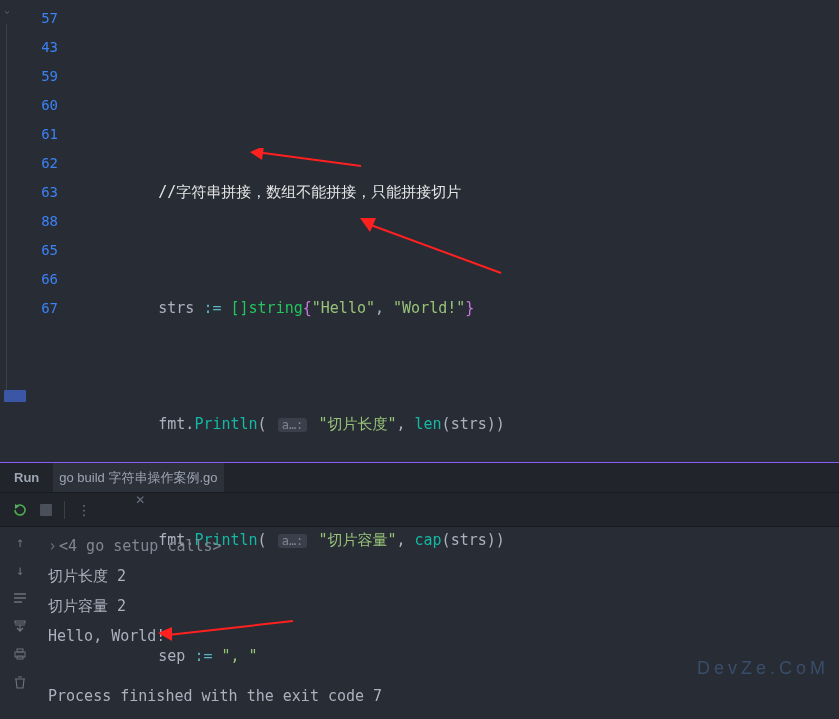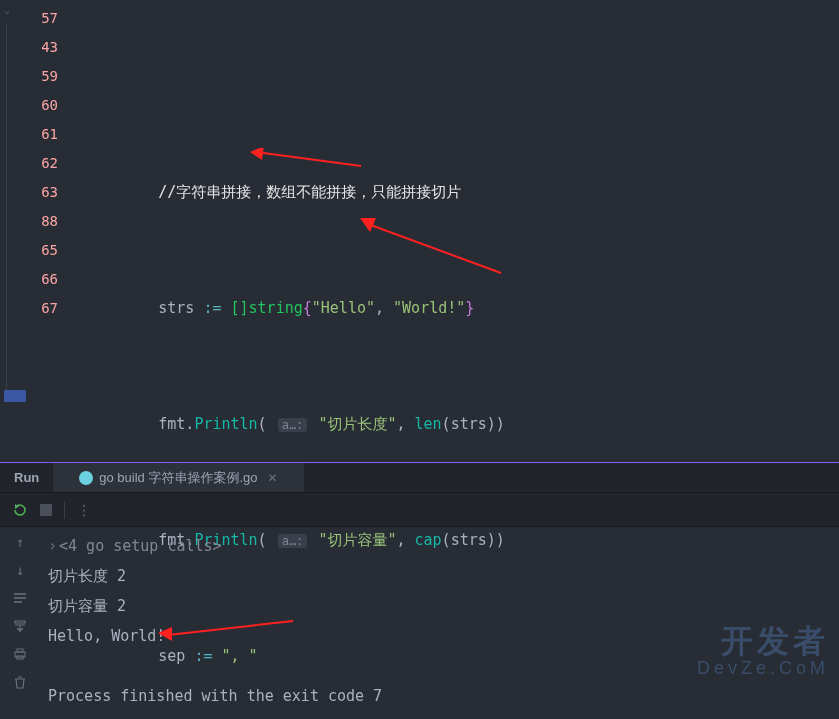--- a/index.html
+++ b/index.html
@@ -31,21 +31,21 @@
     color: #5c6370; font-size: 10px;
   }
   .fold-bottom {
     position: absolute; left: 6px; top: 24px; bottom: 70px;
     width: 1px; background: #3a3f4b;
   }
   .line-numbers {
     width: 46px;
     padding-top: 4px;
     background: #282c34;
-    color: #fca5a5;
+    color: #3b82f6;
     text-align: right;
     font-size: 14px;
     line-height: 29px;
     font-family: "Consolas", monospace;
     user-select: none;
   }
   .line-number { padding-right: 10px; }
   .code-area {
     flex: 1;
     padding-top: 4px;
@@ -103,26 +103,27 @@
     padding: 0 14px;
     font-size: 13px;
     color: #9da5b4;
     font-weight: bold;
     font-family: sans-serif;
   }
   .run-tab {
     display: flex;
     align-items: center;
     gap: 6px;
-    padding: 0 26px;
+    padding: 0 6px;
     height: 100%;
     background: #2c313a;
     color: #9da5b4;
     font-size: 13px;
     font-family: sans-serif;
+    flex-direction: column;
   }
   .go-icon {
     width: 14px; height: 14px;
     display: inline-block;
     background: #6ad1e3;
     border-radius: 50%;
     position: relative;
   }
   .run-tab .close { color: #6b717d; font-size: 12px; margin-left: 4px; }
 
@@ -305,15 +306,14 @@
 
       <svg class="arrow" style="position:absolute; left:118px; top:92px;" width="140" height="30">
         <line x1="135" y1="2" x2="10" y2="16" stroke="#ff2020" stroke-width="2"></line>
         <polygon points="0,14 14,8 14,22" fill="#ff2020"></polygon>
       </svg>
     </div>
   </div>
 </div>
 
 <div class="watermark">
-  <div class="wm1">开发者</div>
   <div class="wm2">DevZe.CoM</div>
 </div>
 
 </body></html>

